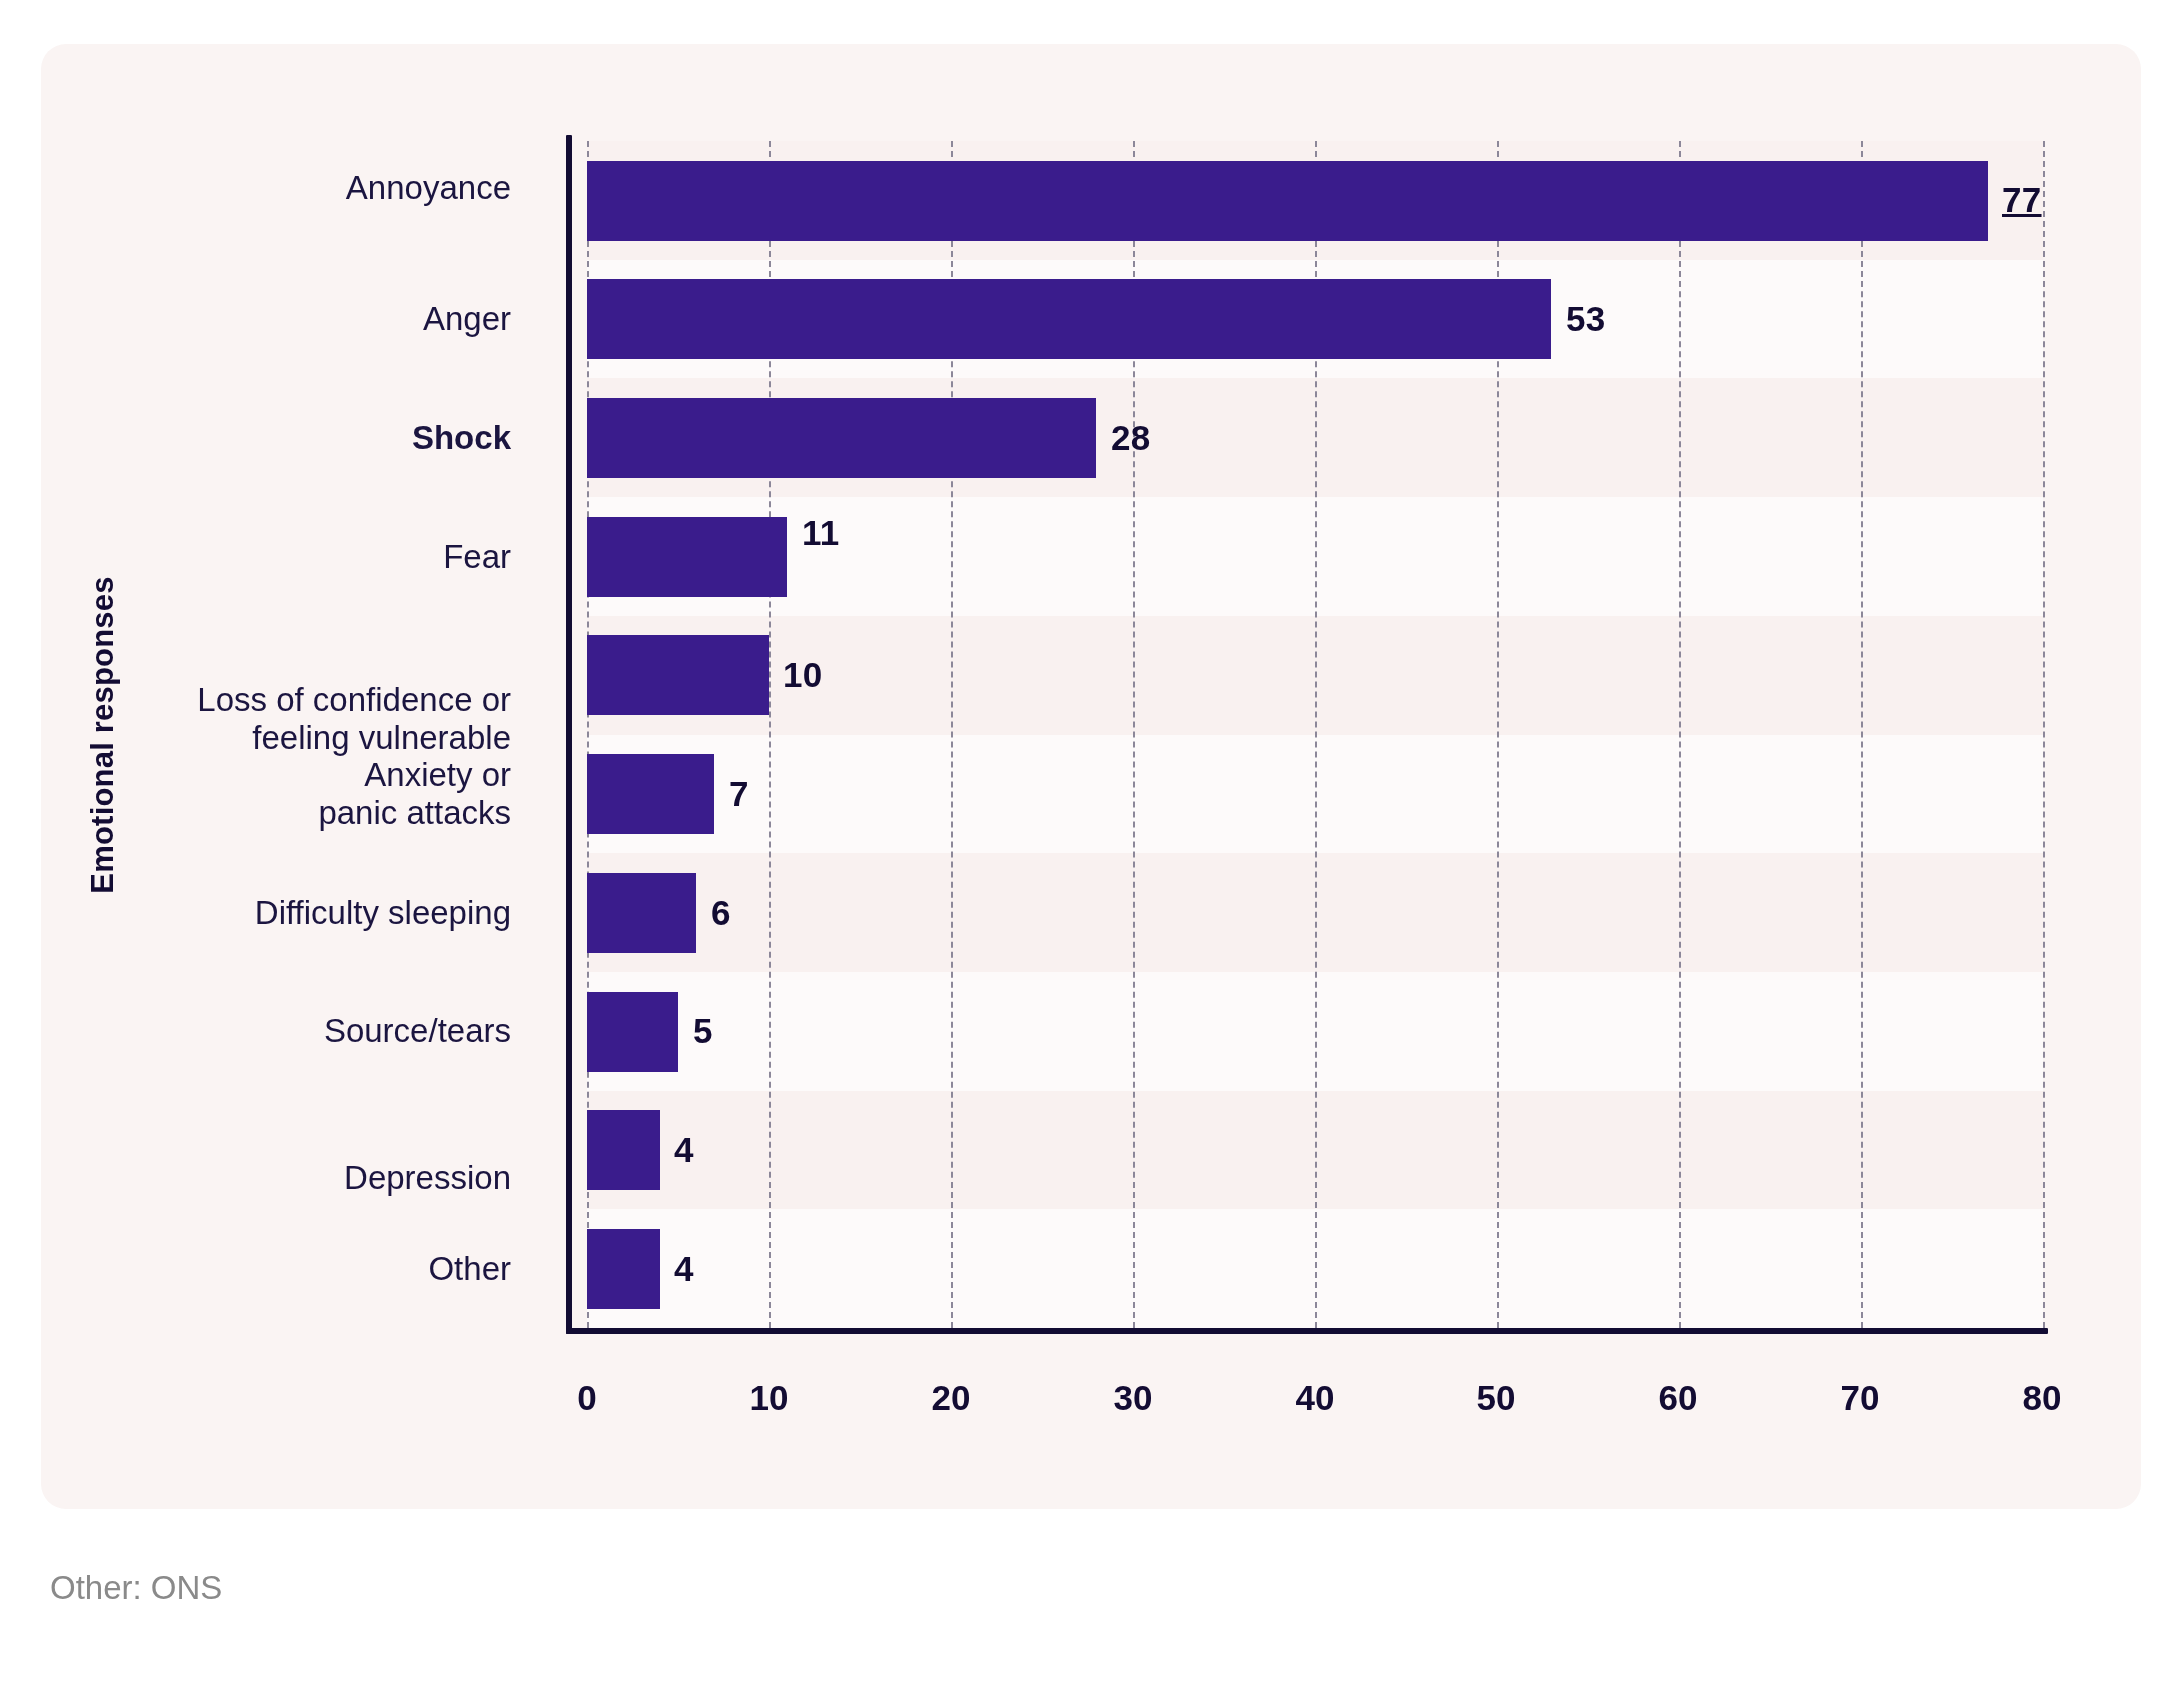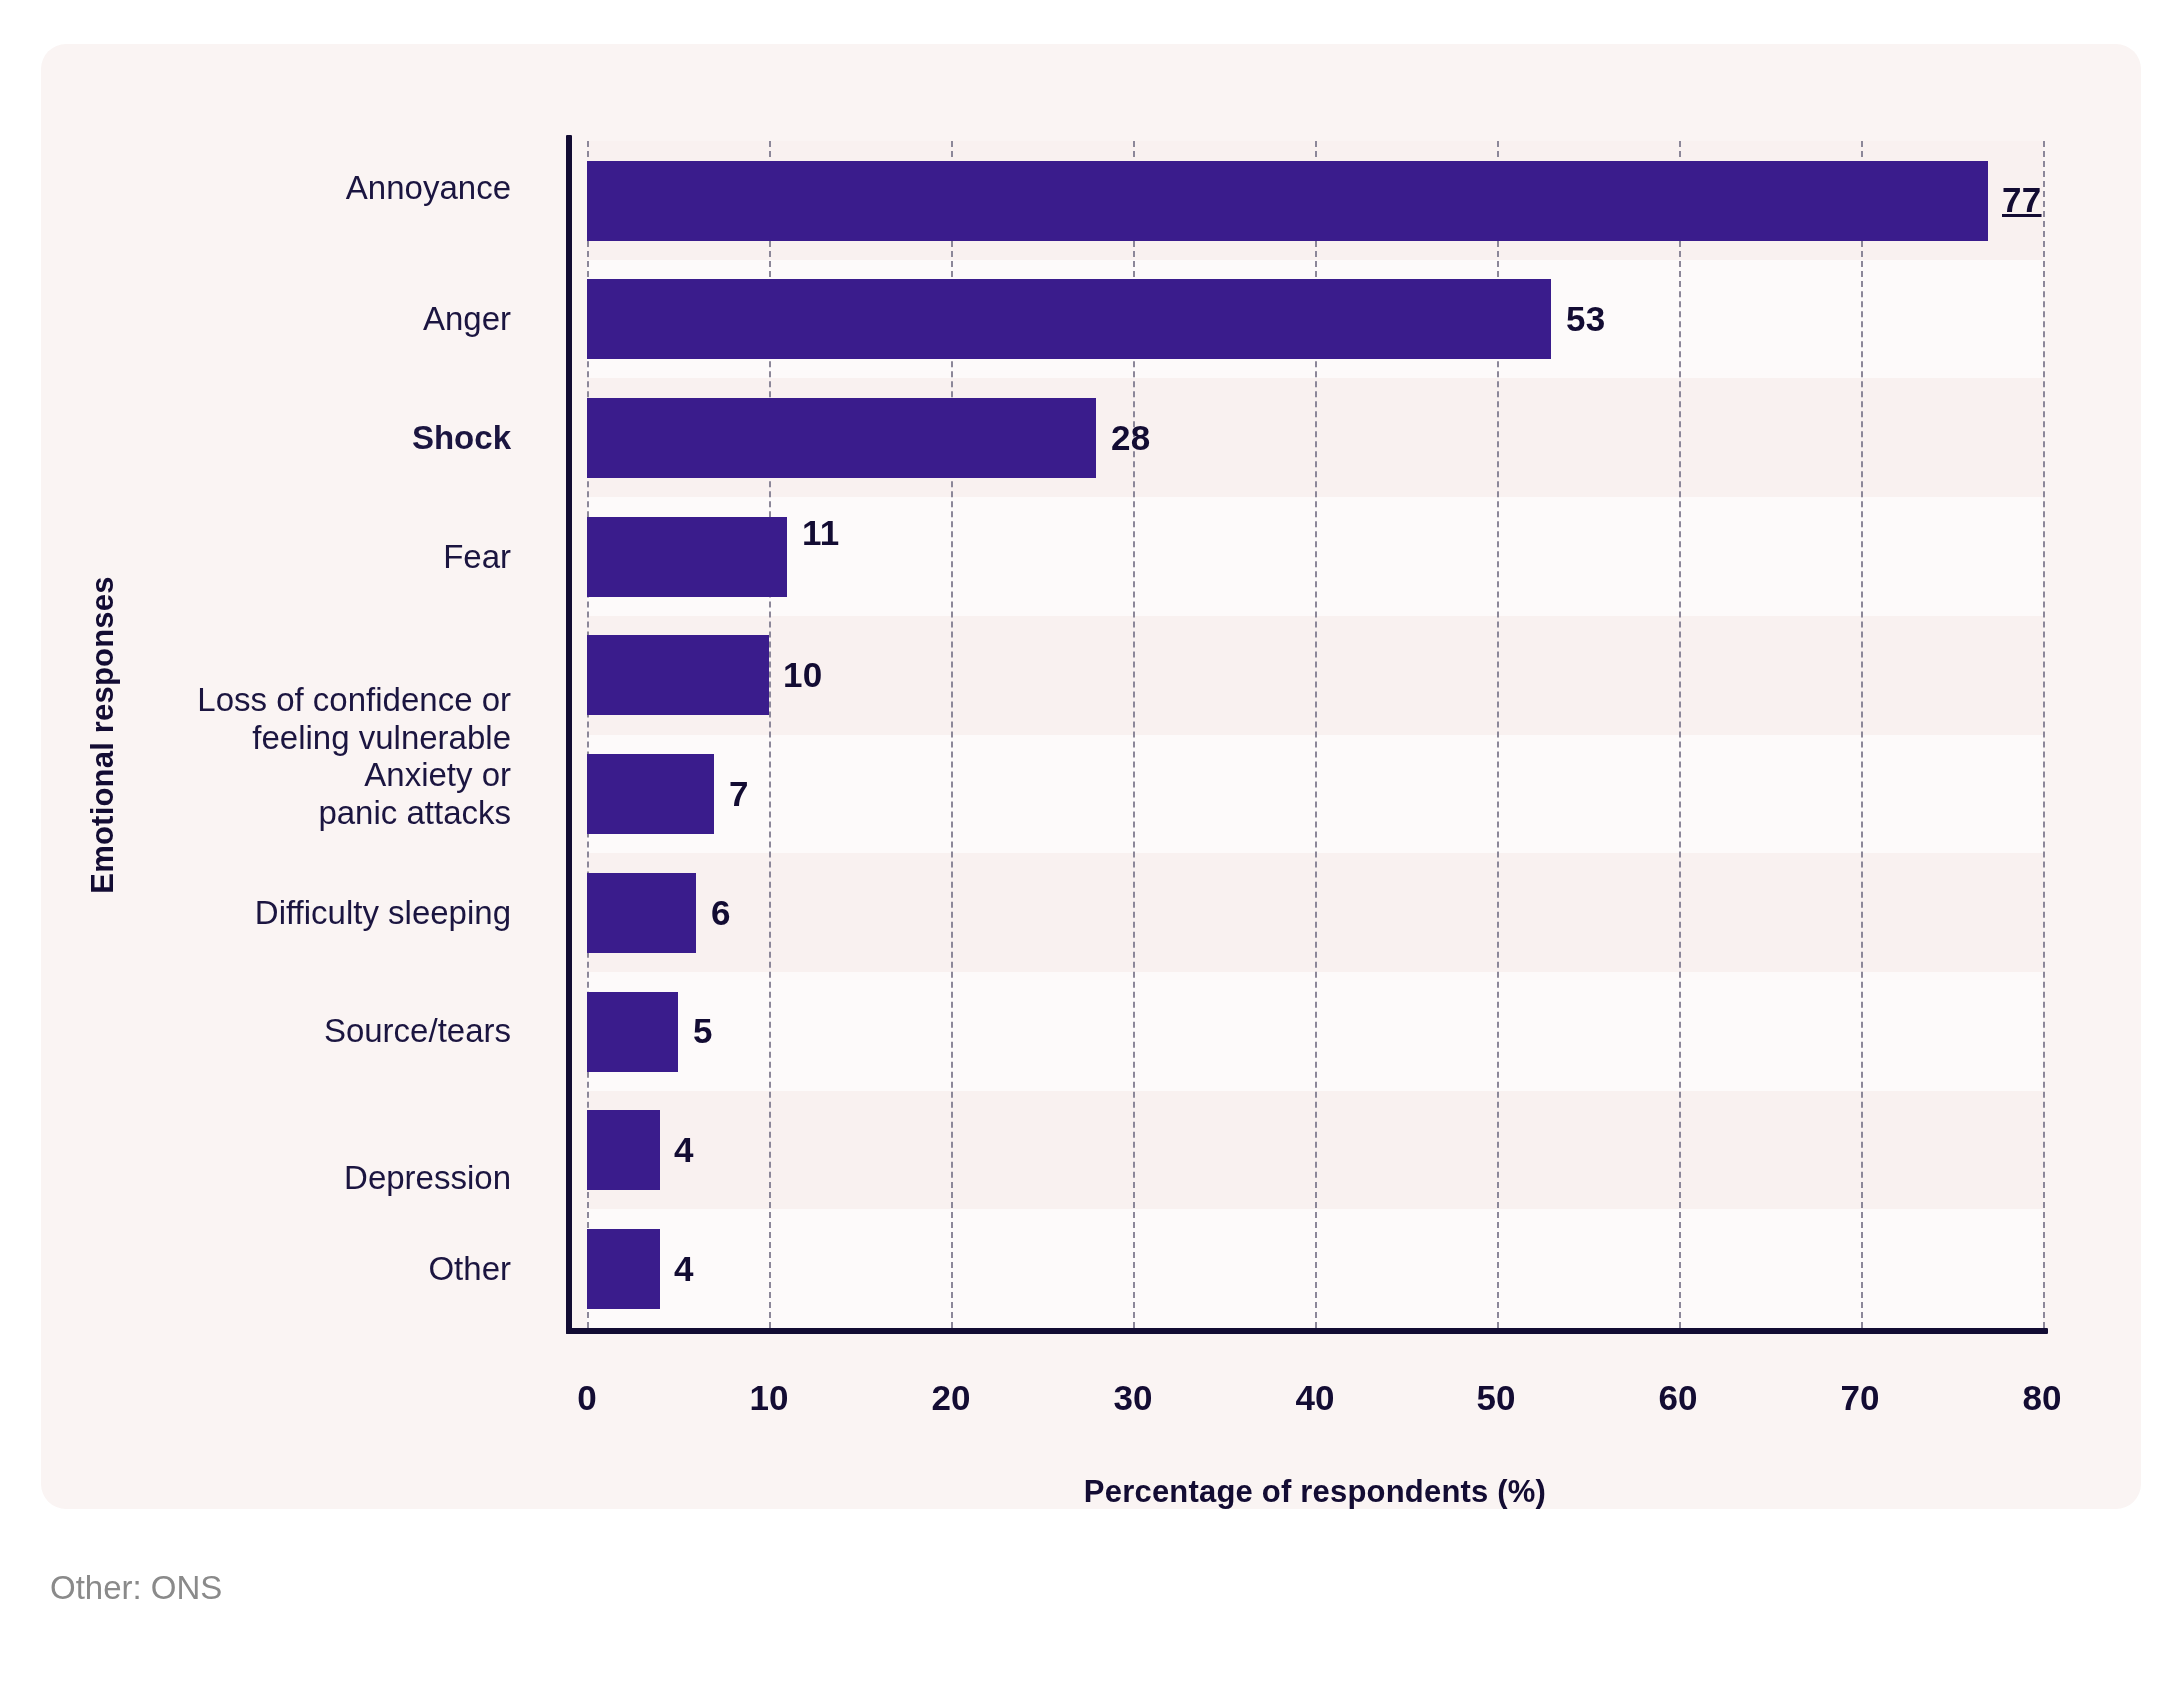--- a/index.html
+++ b/index.html
@@ -246,19 +246,18 @@
       <div class="x-tick" style="left: 769px;">10</div>
       <div class="x-tick" style="left: 951px;">20</div>
       <div class="x-tick" style="left: 1133px;">30</div>
       <div class="x-tick" style="left: 1315px;">40</div>
       <div class="x-tick" style="left: 1496px;">50</div>
       <div class="x-tick" style="left: 1678px;">60</div>
       <div class="x-tick" style="left: 1860px;">70</div>
       <div class="x-tick" style="left: 2042px;">80</div>
     </div>
 
-  <div id="x-axis-title">Percentage of respondents (%)</div>
 
   <div id="y-axis-title">Emotional responses</div>
 
   <div id="source-note">Other: ONS</div>
 </div>
 
 
 </body></html>

